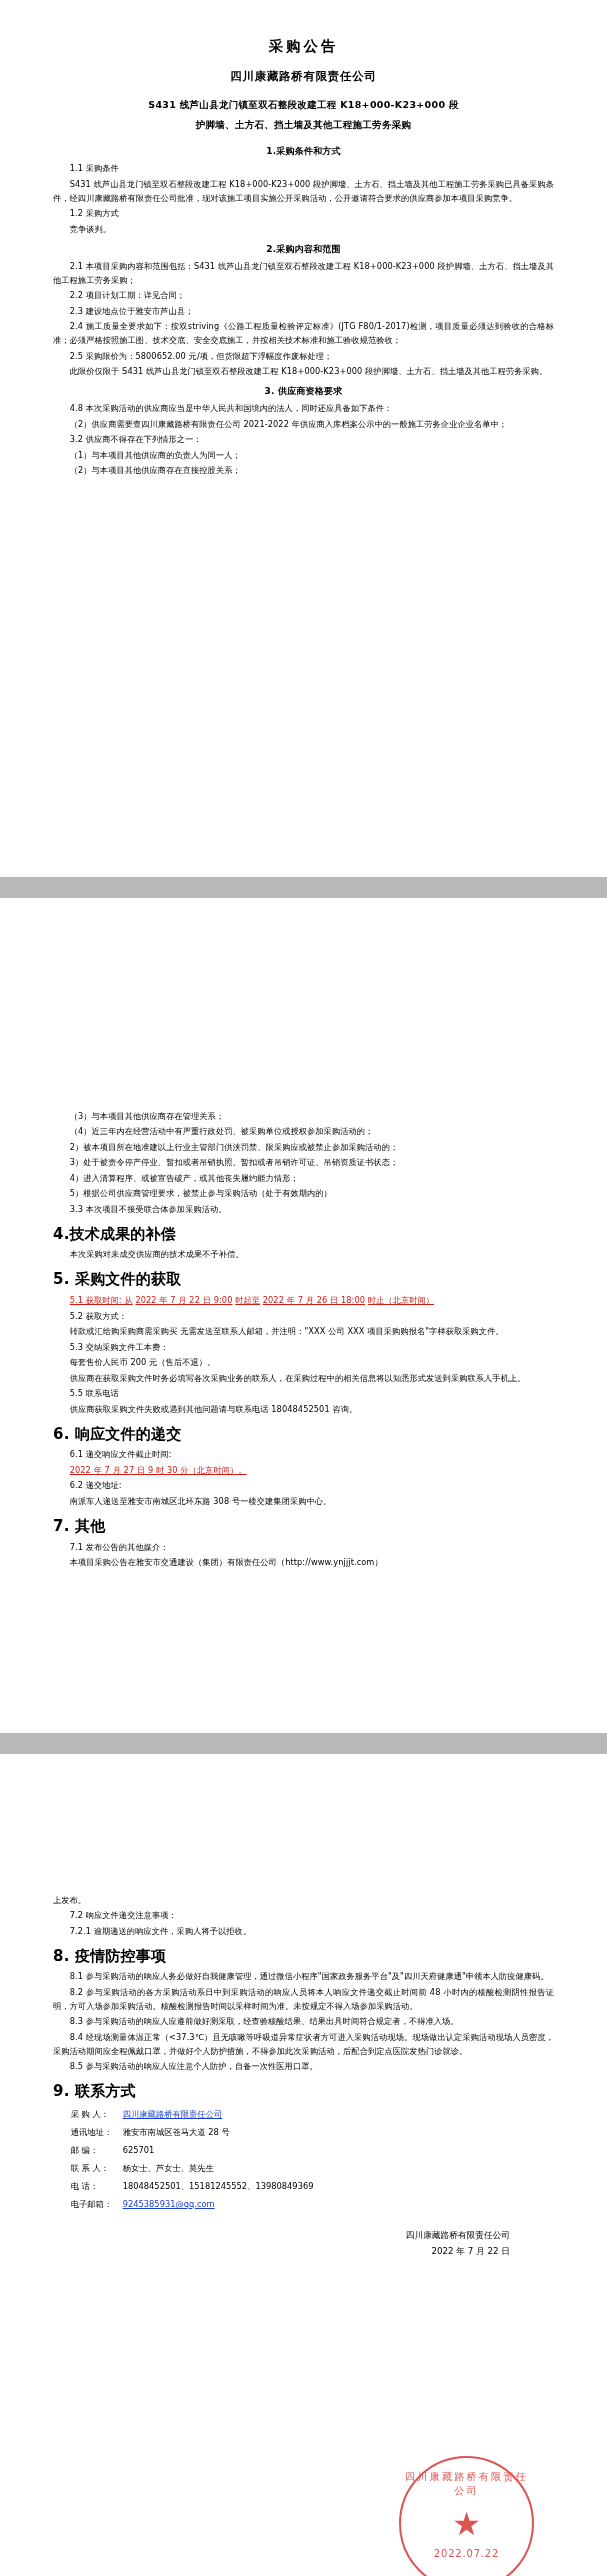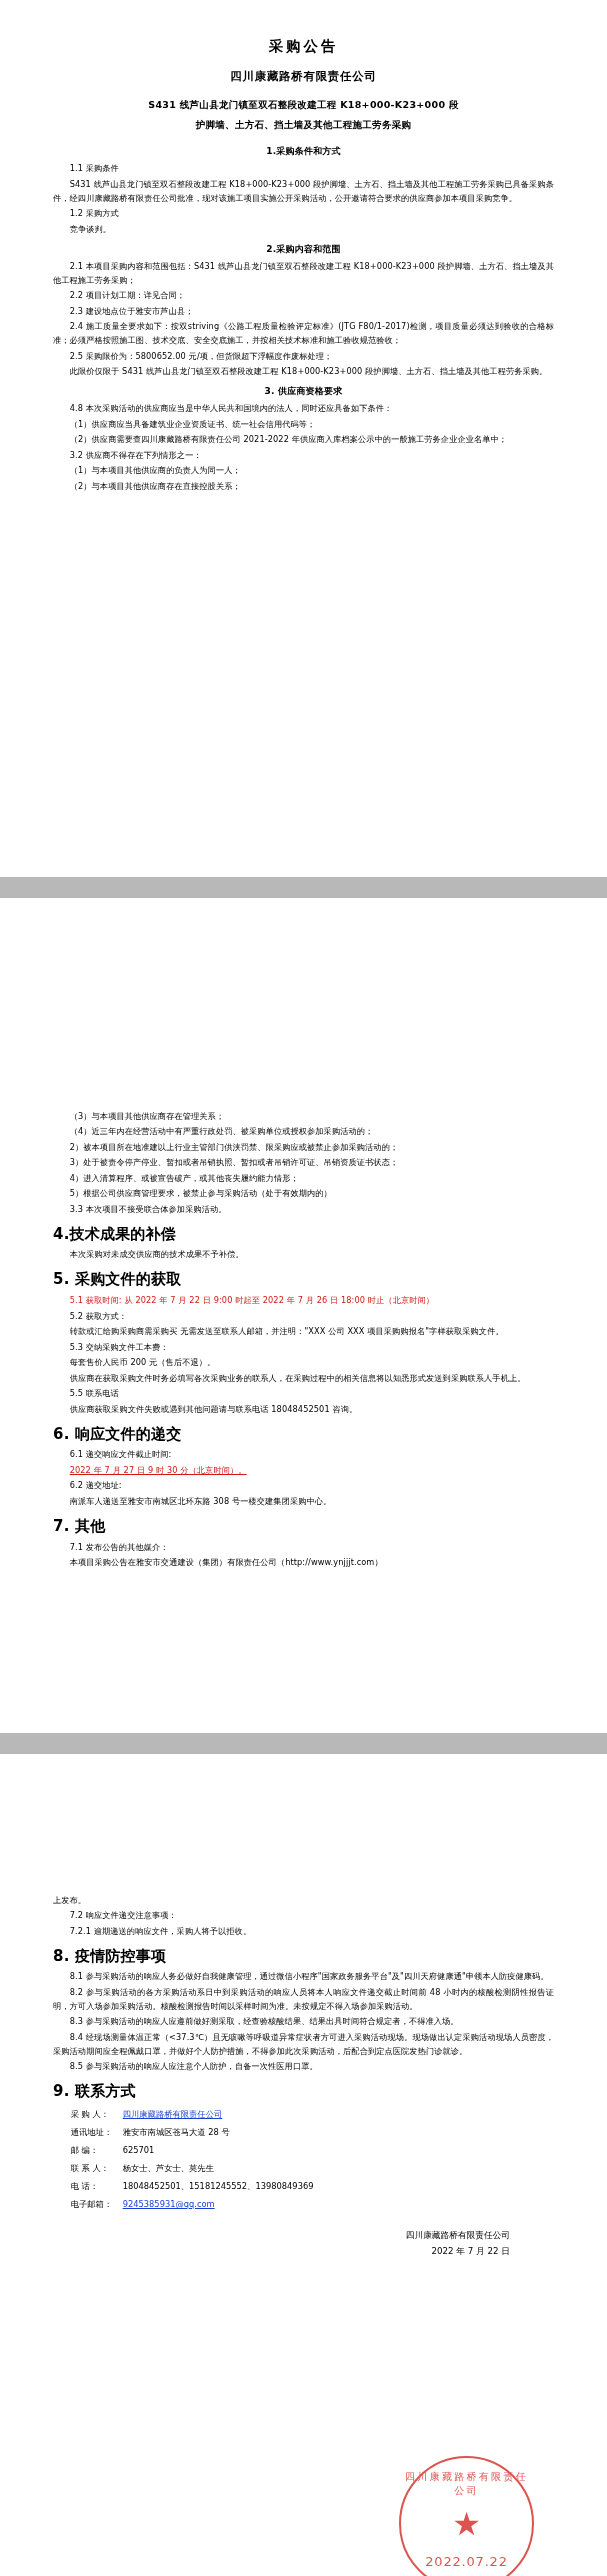--- a/index.html
+++ b/index.html
@@ -54,21 +54,21 @@
   p.b{
     font-size:8.2px;
     line-height:14px;
     margin:1.5px 0 1.5px 0;
     text-align:justify;
     text-indent:0;
     letter-spacing:0.1px;
   }
   p.ind{ text-indent:16.7px; }
   p.ind2{ text-indent:0px; padding-left:16.7px;}
-  .red{color:#d01a14;}
+  .red{color:#d01a14;text-decoration:underline;}
   .redu{color:#d01a14;text-decoration:underline;}
   .ul{text-decoration:underline;}
   .sign-block{
     margin-top:13.7px;
     text-align:right;
     padding-right:44px;
     font-size:8.3px;
     line-height:16.7px;
     position:relative;
     z-index:3;
@@ -96,24 +96,24 @@
   .stamp .arc{
     position:absolute;
     left:0;right:0;top:12px;
     text-align:center;
     color:#d2251f;
     font-size:10px;
     letter-spacing:2.3px;
   }
   .stamp .bottomtxt{
     position:absolute;
-    left:0;right:0;bottom:20px;
+    left:0;right:0;bottom:30px;
     text-align:center;
     color:#d2251f;
-    font-size:13px;
+    font-size:10px;
     letter-spacing:0.8px;
   }
   .contact-table td{font-size:8.3px;line-height:16px;vertical-align:top;}
   .contact-table td.k{width:50px;white-space:nowrap;}
   .contact-table td.v{}
   .blue{color:#1a3fd0;}
 </style>
 </head>
 <body>
 
@@ -137,21 +137,20 @@
     <div class="h2">2.采购内容和范围</div>
     <p class="b ind">2.1 本项目采购内容和范围包括：S431 线芦山县龙门镇至双石整段改建工程 K18+000-K23+000 段护脚墙、土方石、挡土墙及其他工程施工劳务采购；</p>
     <p class="b ind">2.2 项目计划工期：详见合同；</p>
     <p class="b ind">2.3 建设地点位于雅安市芦山县；</p>
     <p class="b ind">2.4 施工质量全要求如下：按双striving《公路工程质量检验评定标准》(JTG F80/1-2017)检测，项目质量必须达到验收的合格标准；必须严格按照施工图、技术交底、安全交底施工，并按相关技术标准和施工验收规范验收；</p>
     <p class="b ind">2.5 采购限价为：5800652.00 元/项，但货限超下浮幅度作废标处理；</p>
     <p class="b ind">此限价仅限于 S431 线芦山县龙门镇至双石整段改建工程 K18+000-K23+000 段护脚墙、土方石、挡土墙及其他工程劳务采购。</p>
 
     <div class="h2">3. 供应商资格要求</div>
     <p class="b ind">4.8 本次采购活动的供应商应当是中华人民共和国境内的法人，同时还应具备如下条件：</p>
-    <p class="b ind2">（1）供应商应当具备建筑业企业资质证书、统一社会信用代码等；</p>
     <p class="b ind2">（2）供应商需要查四川康藏路桥有限责任公司 2021-2022 年供应商入库档案公示中的一般施工劳务企业企业名单中；</p>
     <p class="b ind">3.2 供应商不得存在下列情形之一：</p>
     <p class="b ind2">（1）与本项目其他供应商的负责人为同一人；</p>
     <p class="b ind2">（2）与本项目其他供应商存在直接控股关系；</p>
   </div>
 
   <div class="sep"></div>
 
   <div class="page p2">
     <div style="height:182px"></div>

